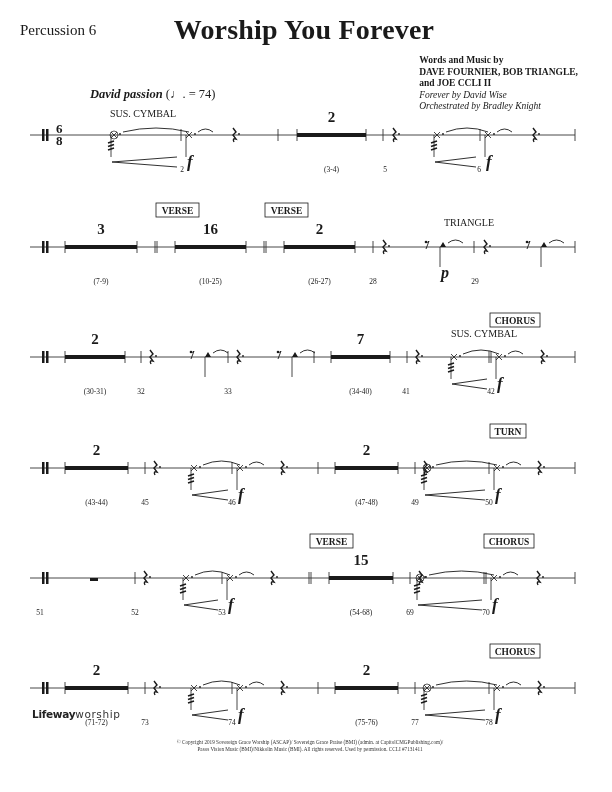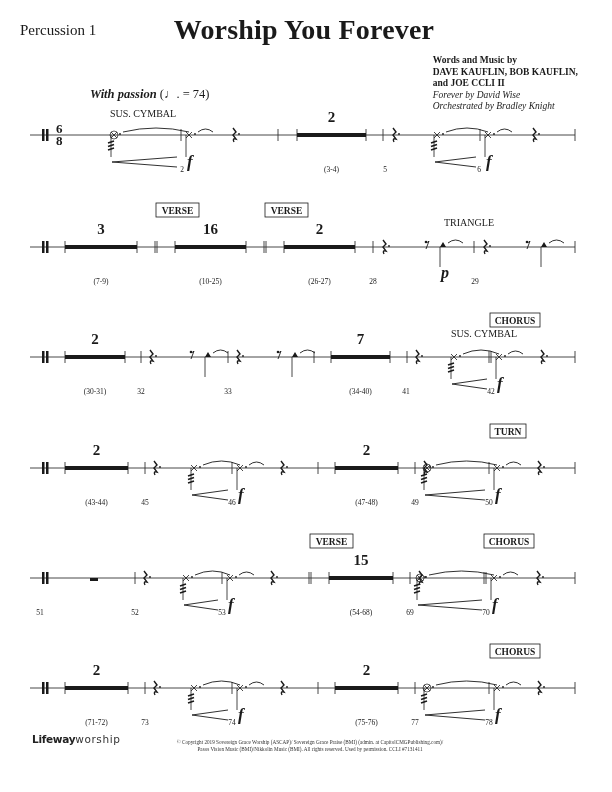--- a/index.html
+++ b/index.html
@@ -6,41 +6,41 @@
   body { width: 612px; height: 792px; position: relative; overflow: hidden; font-family: "Liberation Serif", "DejaVu Serif", serif; color: #1a1a1a; }
   .abs { position: absolute; }
   .part-name { left: 20px; top: 22px; font-size: 15px; }
   .title { left: 0; width: 600px; top: 14px; text-align: center; font-size: 28px; font-weight: bold; letter-spacing: 0.2px; padding-left: 8px; box-sizing: border-box; }
   .credits { right: 34px; top: 55px; font-size: 9.5px; line-height: 11.5px; }
   .credits .b { font-weight: bold; }
   .credits .i { font-style: italic; }
   .tempo { left: 90px; top: 87px; font-size: 12.5px; }
   .tempo .i { font-style: italic; font-weight: bold; }
   svg.score { position: absolute; left: 0; top: 0; }
-  .footer-logo { left: 32px; top: 733px; font-family: "DejaVu Sans", sans-serif; font-size: 10.5px; color: #222; }
+  .footer-logo { left: 32px; top: 708px; font-family: "DejaVu Sans", sans-serif; font-size: 10.5px; color: #222; }
   .footer-logo .b { font-weight: bold; letter-spacing: -0.3px; }
   .footer-logo .l { font-weight: normal; letter-spacing: 0.6px; color: #333; }
   .copyright { left: 140px; width: 340px; top: 739px; text-align: center; font-size: 5.2px; line-height: 7px; color: #333; }
 </style>
 </head>
 <body>
 
-<div class="abs part-name">Percussion 1</div>
+<div class="abs part-name">Percussion 6</div>
 <div class="abs title">Worship You Forever</div>
 
 <div class="abs credits">
   <div class="b">Words and Music by</div>
-  <div class="b">DAVE KAUFLIN, BOB KAUFLIN,</div>
+  <div class="b">DAVE FOURNIER, BOB TRIANGLE,</div>
   <div class="b">and JOE CCLI II</div>
   <div class="i">Forever by David Wise</div>
   <div class="i">Orchestrated by Bradley Knight</div>
 </div>
 
 <div class="abs tempo">
-  <span class="i">With passion</span>
+  <span class="i">David passion</span>
   <span>(</span><span>♩</span><span>. = 74</span><span>)</span>
 </div>
 
 <svg class="score" id="score" width="612" height="792" viewBox="0 0 612 792" xmlns="http://www.w3.org/2000/svg">
     <line x1="30" y1="135" x2="575" y2="135" stroke="#333333" stroke-width="0.9"></line>
     <rect x="42" y="129" width="2.5" height="12" fill="#1a1a1a"></rect>
     <rect x="46" y="129" width="2.5" height="12" fill="#1a1a1a"></rect>
     <text x="56" y="133" font-family="Liberation Serif, serif" font-size="13" font-weight="bold" fill="#1a1a1a">6</text>
     <text x="56" y="145" font-family="Liberation Serif, serif" font-size="13" font-weight="bold" fill="#1a1a1a">8</text>
     <line x1="181" y1="129" x2="181" y2="141" stroke="#333333" stroke-width="0.9"></line>

